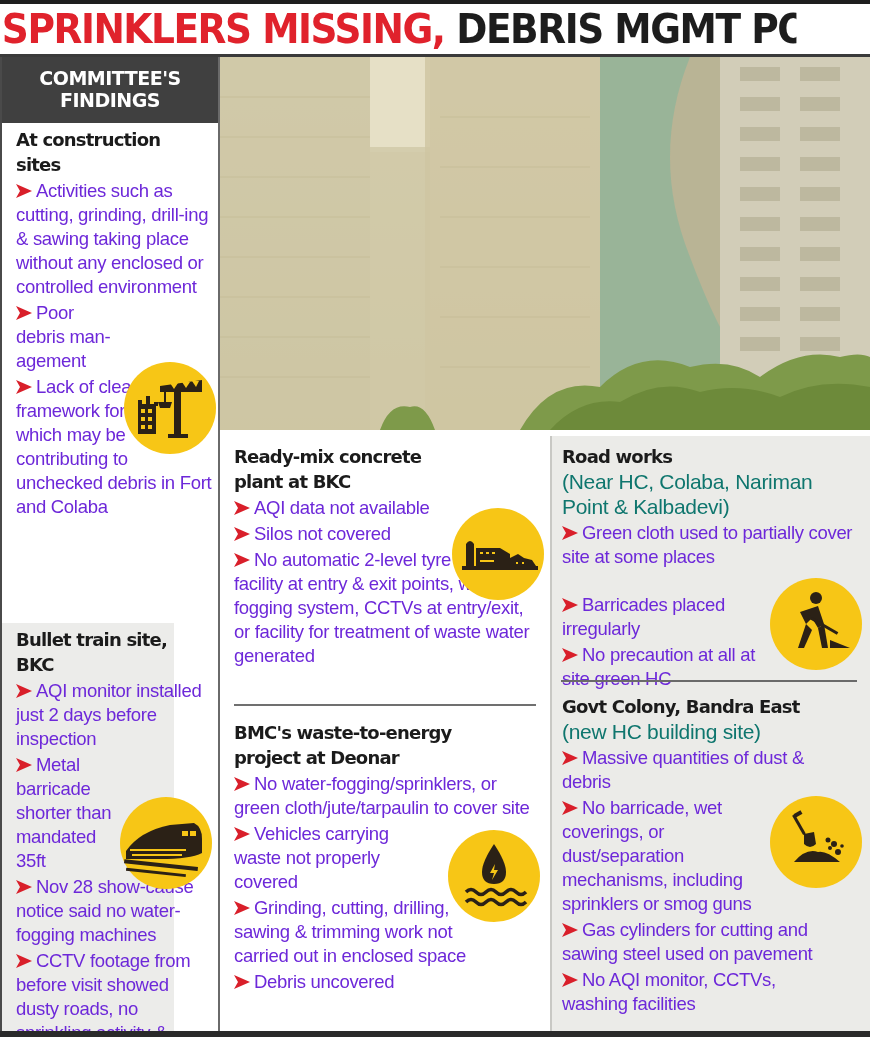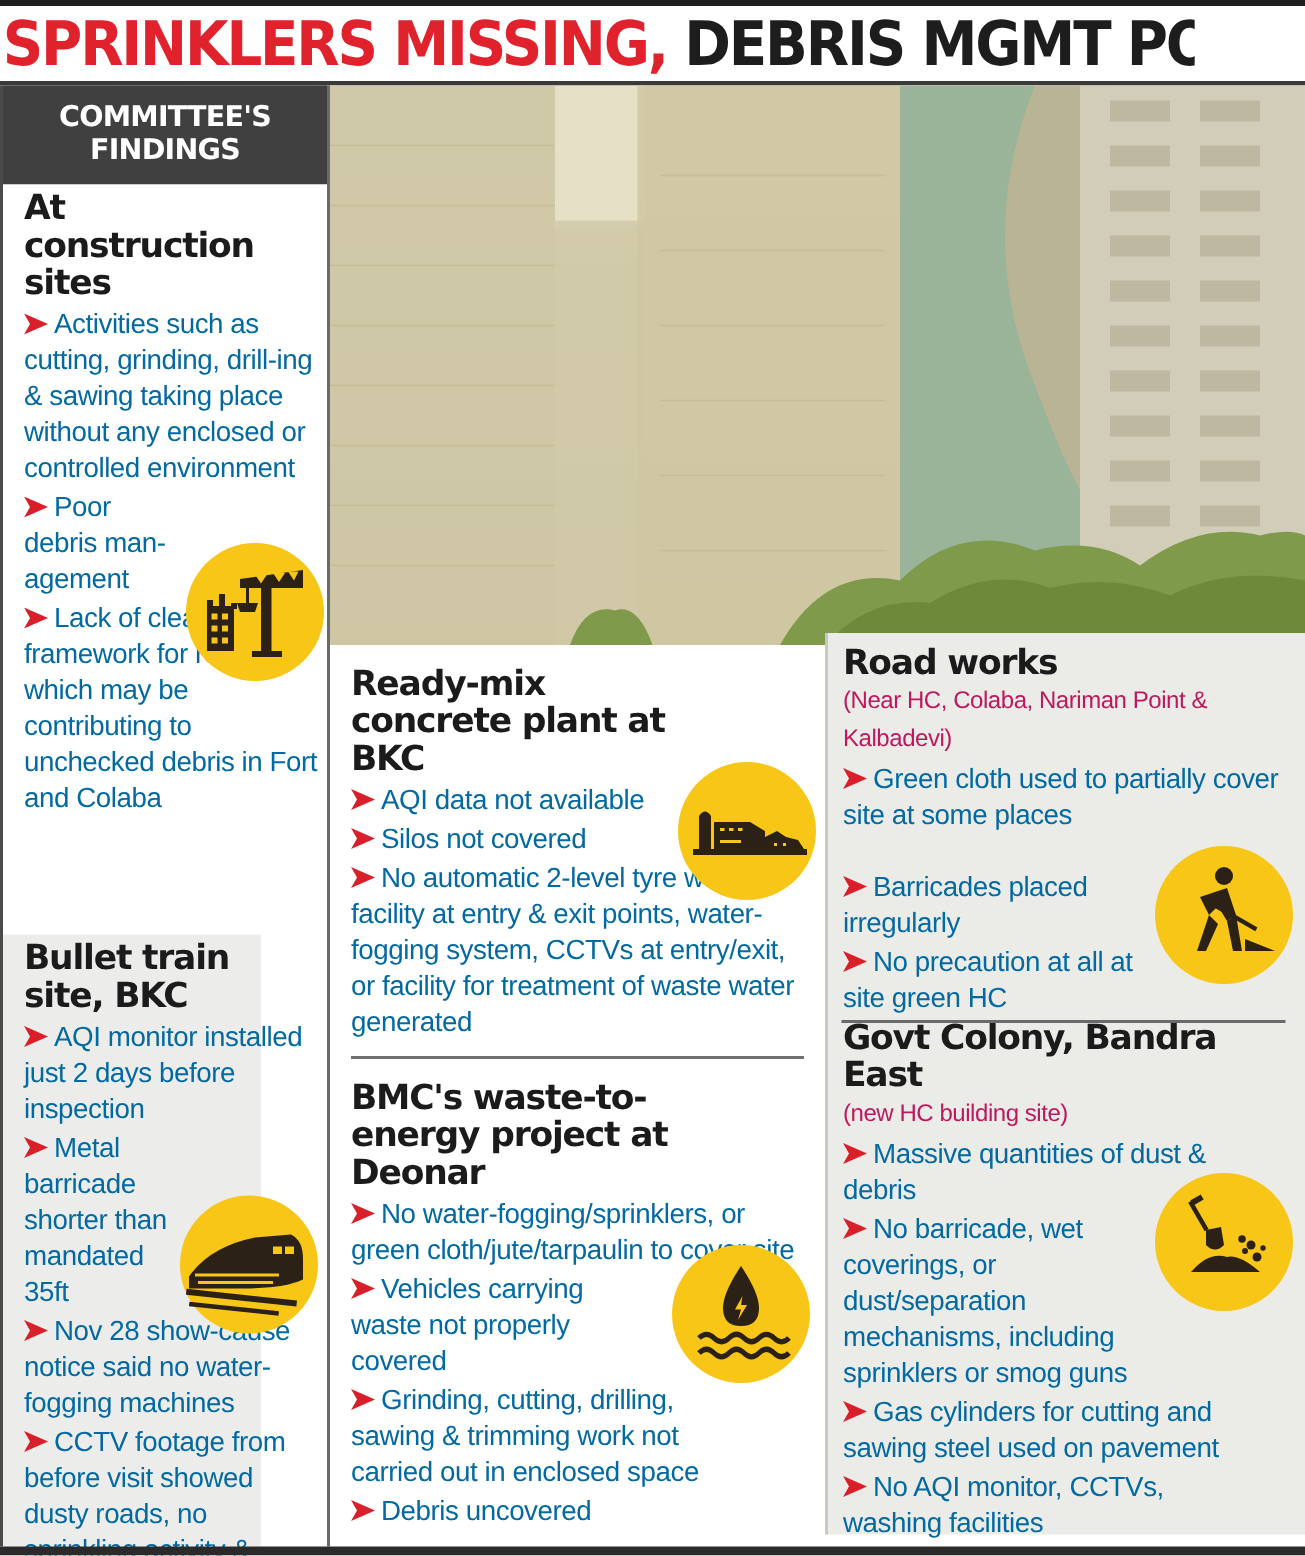--- a/index.html
+++ b/index.html
@@ -25,40 +25,40 @@
       background: #404040; color: #ffffff; text-align: center;
       font-family: "DejaVu Sans", sans-serif; font-weight: bold; font-size: 19px; line-height: 22px;
       padding-top: 10px; letter-spacing: -0.5px;
     }
     .left-top { position: absolute; left: 0; top: 66px; width: 216px; height: 500px; background: #ffffff; }
     .left-bottom { position: absolute; left: 0; top: 566px; width: 172px; height: 408px; background: #ececea; }
 
     .section { position: absolute; }
     .sec-title {
       font-family: "DejaVu Sans", sans-serif; font-weight: bold; color: #1b1b1b;
-      font-size: 23px; line-height: 25px; letter-spacing: -0.8px;
+      font-size: 18px; line-height: 25px; letter-spacing: -0.8px;
     }
-    .sec-sub { font-size: 16px; line-height: 25px; color: #be185d; letter-spacing: -0.3px; }
-    .item { font-size: 18.5px; line-height: 24px; color: #0369a1; letter-spacing: -0.3px; margin-top: 2px; }
+    .sec-sub { font-size: 21px; line-height: 25px; color: #0f766e; letter-spacing: -0.3px; }
+    .item { font-size: 18.5px; line-height: 24px; color: #6d28d9; letter-spacing: -0.3px; margin-top: 2px; }
     .arrow { display: inline-block; width: 16px; height: 14px; margin-right: 4px; vertical-align: -1px; }
     .arrow svg { display: block; }
 
     .icon-circle { position: absolute; border-radius: 50%; background: #f7c616; }
     .icon-circle svg { position: absolute; left: 0; top: 0; }
 
     
     .photo { position: absolute; left: 220px; top: 57px; width: 650px; height: 373px; overflow: hidden;
       background: linear-gradient(180deg, #d9d2b4 0%, #d6cfae 50%, #cec59f 100%); }
 
     
     .col-mid { position: absolute; left: 220px; top: 436px; width: 330px; height: 601px; background: #ffffff; }
     .mid-divider { position: absolute; left: 234px; top: 704px; width: 302px; height: 2px; background: #707070; }
 
     
-    .col-right { position: absolute; left: 550px; top: 422px; width: 320px; height: 601px; background: #ebebe8; border-left: 2px solid #c8c8c4; }
+    .col-right { position: absolute; left: 550px; top: 436px; width: 320px; height: 601px; background: #ebebe8; border-left: 2px solid #c8c8c4; }
     .right-divider { position: absolute; left: 561px; top: 680px; width: 296px; height: 2px; background: #6a6a6a; }
 
     .bottom-bar { position: absolute; left: 0; top: 1031px; width: 870px; height: 6px; background: #2a2a2a; }
   </style>
 </head>
 <body>
 
 <svg width="0" height="0" style="position:absolute">
   <defs>
     <symbol id="arrowhead" viewBox="0 0 16 14">

